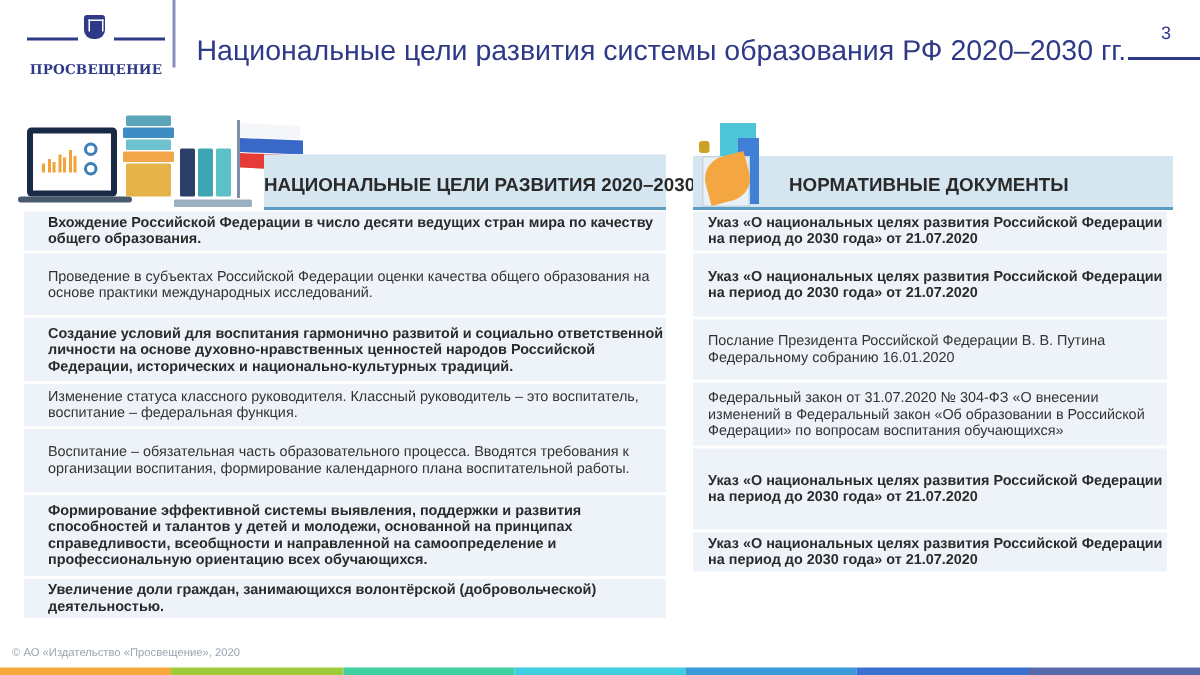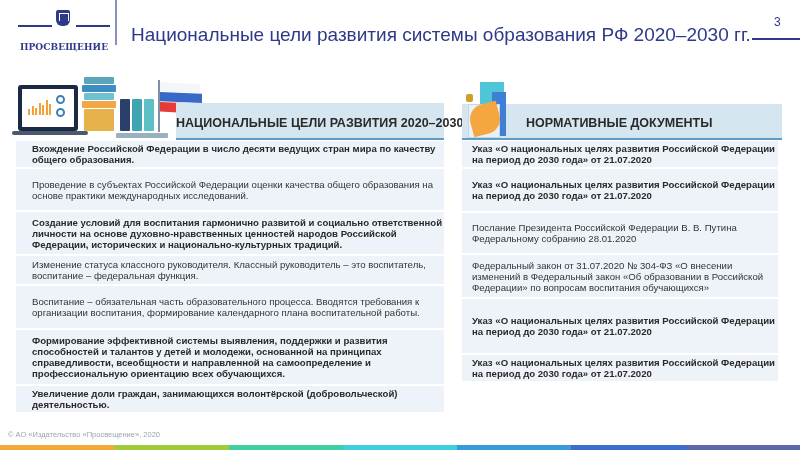--- a/index.html
+++ b/index.html
@@ -131,21 +131,21 @@
   <div class="row b" style="height:42px">Создание условий для воспитания гармонично развитой и социально ответственной личности на основе духовно-нравственных ценностей народов Российской Федерации, исторических и национально-культурных традиций.</div>
   <div class="row" style="height:28px">Изменение статуса классного руководителя. Классный руководитель – это воспитатель, воспитание – федеральная функция.</div>
   <div class="row" style="height:42px">Воспитание – обязательная часть образовательного процесса. Вводятся требования к организации воспитания, формирование календарного плана воспитательной работы.</div>
   <div class="row b" style="height:54px">Формирование эффективной системы выявления, поддержки и развития способностей и талантов у детей и молодежи, основанной на принципах справедливости, всеобщности и направленной на самоопределение и профессиональную ориентацию всех обучающихся.</div>
   <div class="row b" style="height:26px">Увеличение доли граждан, занимающихся волонтёрской (добровольческой) деятельностью.</div>
 </div>
 
 <div class="col col-r">
   <div class="row b" style="height:26px">Указ «О национальных целях развития Российской Федерации на период до 2030 года» от 21.07.2020</div>
   <div class="row b" style="height:42px">Указ «О национальных целях развития Российской Федерации на период до 2030 года» от 21.07.2020</div>
-  <div class="row" style="height:40px">Послание Президента Российской Федерации В. В. Путина Федеральному собранию 28.01.2020</div>
+  <div class="row" style="height:40px">Послание Президента Российской Федерации В. В. Путина Федеральному собранию 16.01.2020</div>
   <div class="row" style="height:42px">Федеральный закон от 31.07.2020 № 304-ФЗ «О внесении изменений в Федеральный закон «Об образовании в Российской Федерации» по вопросам воспитания обучающихся»</div>
   <div class="row b" style="height:54px">Указ «О национальных целях развития Российской Федерации на период до 2030 года» от 21.07.2020</div>
   <div class="row b" style="height:26px">Указ «О национальных целях развития Российской Федерации на период до 2030 года» от 21.07.2020</div>
 </div>
 
 <div class="copyright">© АО «Издательство «Просвещение», 2020</div>
 <div class="rainbow">
   <span style="background: rgb(245, 169, 59);"></span>
   <span style="background: rgb(159, 204, 59);"></span>
   <span style="background: rgb(63, 207, 160);"></span>

